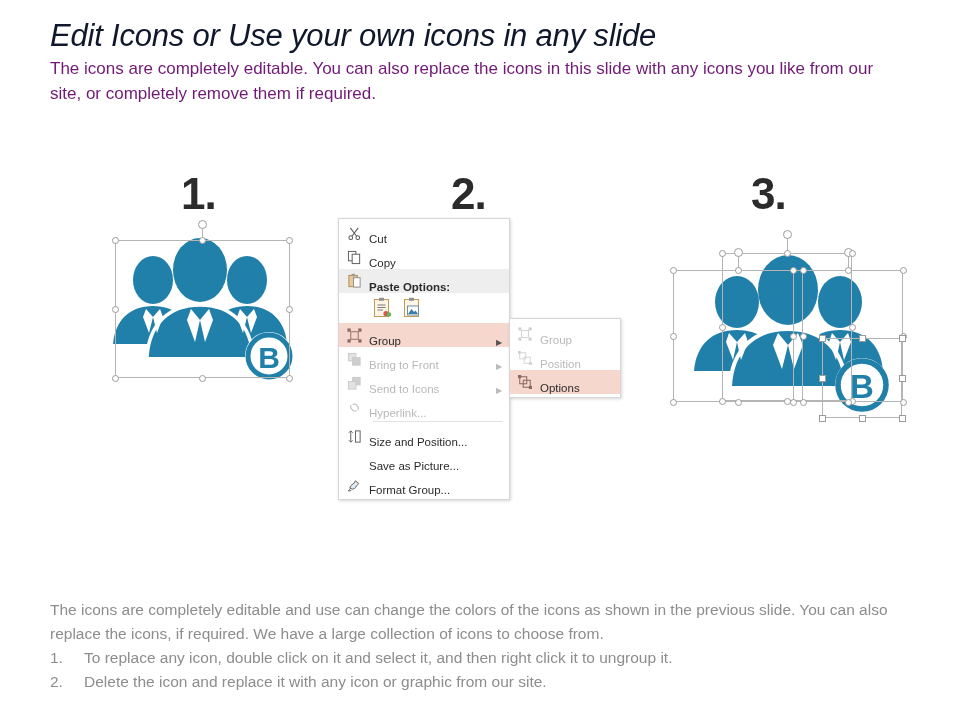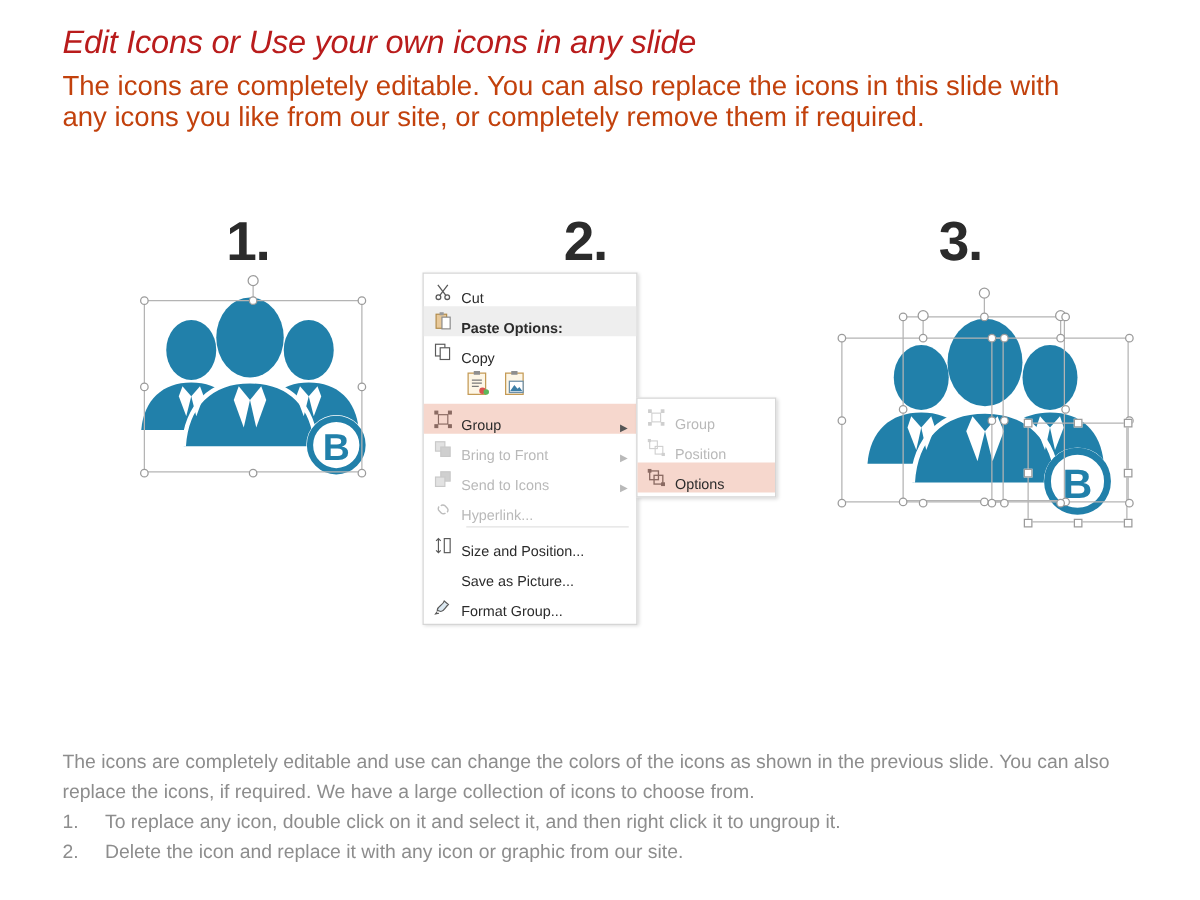--- a/index.html
+++ b/index.html
@@ -14,35 +14,35 @@
     overflow: hidden;
     font-family: "Liberation Sans", sans-serif;
     -webkit-font-smoothing: antialiased;
   }
 
   
   .slide-title {
     position: absolute;
     left: 50px;
     top: 18px;
-    font-size: 26px;
+    font-size: 31px;
     font-style: italic;
     font-weight: 400;
-    color: #b91c1c;
+    color: #0f172a;
     letter-spacing: -0.2px;
     white-space: nowrap;
   }
   .slide-subtitle {
     position: absolute;
     left: 50px;
     top: 56px;
     width: 830px;
-    font-size: 22px;
+    font-size: 17px;
     line-height: 25px;
-    color: #c2410c;
+    color: #701a75;
   }
 
   
   .step-number {
     position: absolute;
     font-size: 44px;
     font-weight: bold;
     color: #2b2b2b;
     letter-spacing: -1px;
     line-height: 1;
@@ -265,39 +265,39 @@
     <span class="mi-icon">
       <svg width="15" height="15" viewBox="0 0 16 16" fill="none" stroke="#5a5a5a" stroke-width="1.1">
         <circle cx="4" cy="12.5" r="2"></circle>
           <circle cx="11.5" cy="12.5" r="2"></circle>
         <path d="M5.2 11 L12 2 M10.3 11 L3.5 2"></path>
       </svg>
     </span>
     <span class="mi-label">Cut</span>
   </div>
 
+  <div class="menu-item">
+    <span class="mi-icon">
+      <svg width="15" height="15" viewBox="0 0 16 16" fill="#ffffff" stroke="#5a5a5a" stroke-width="1">
+        <rect x="1.5" y="1.5" width="8" height="10"></rect>
+        <rect x="5.5" y="4.5" width="8" height="10"></rect>
+      </svg>
+    </span>
+    <span class="mi-label">Copy</span>
+  </div>
+
   <div class="menu-item header-row">
     <span class="mi-icon">
       <svg width="15" height="16" viewBox="0 0 16 17">
         <rect x="2" y="2.5" width="9" height="12" fill="#e8c99a" stroke="#b08a4a" stroke-width="1"></rect>
         <rect x="5" y="0.8" width="3.5" height="2.6" fill="#9a9a9a"></rect>
         <rect x="7" y="5" width="7" height="10" fill="#ffffff" stroke="#8a8a8a" stroke-width="1"></rect>
       </svg>
     </span>
     <span class="mi-label">Paste Options:</span>
-  </div>
-
-  <div class="menu-item">
-    <span class="mi-icon">
-      <svg width="15" height="15" viewBox="0 0 16 16" fill="#ffffff" stroke="#5a5a5a" stroke-width="1">
-        <rect x="1.5" y="1.5" width="8" height="10"></rect>
-        <rect x="5.5" y="4.5" width="8" height="10"></rect>
-      </svg>
-    </span>
-    <span class="mi-label">Copy</span>
   </div>
 
   <div class="paste-row">
     <span>
       <svg width="20" height="21" viewBox="0 0 20 21">
         <rect x="1.5" y="2.5" width="14" height="17" fill="#fdf6e6" stroke="#c49a55" stroke-width="1"></rect>
         <rect x="6" y="0.8" width="5" height="3" fill="#8f8f8f"></rect>
         <g stroke="#7a7a7a" stroke-width="1">
           <path d="M4.5 8 H12.5 M4.5 10.5 H12.5 M4.5 13 H10"></path>
         </g>

